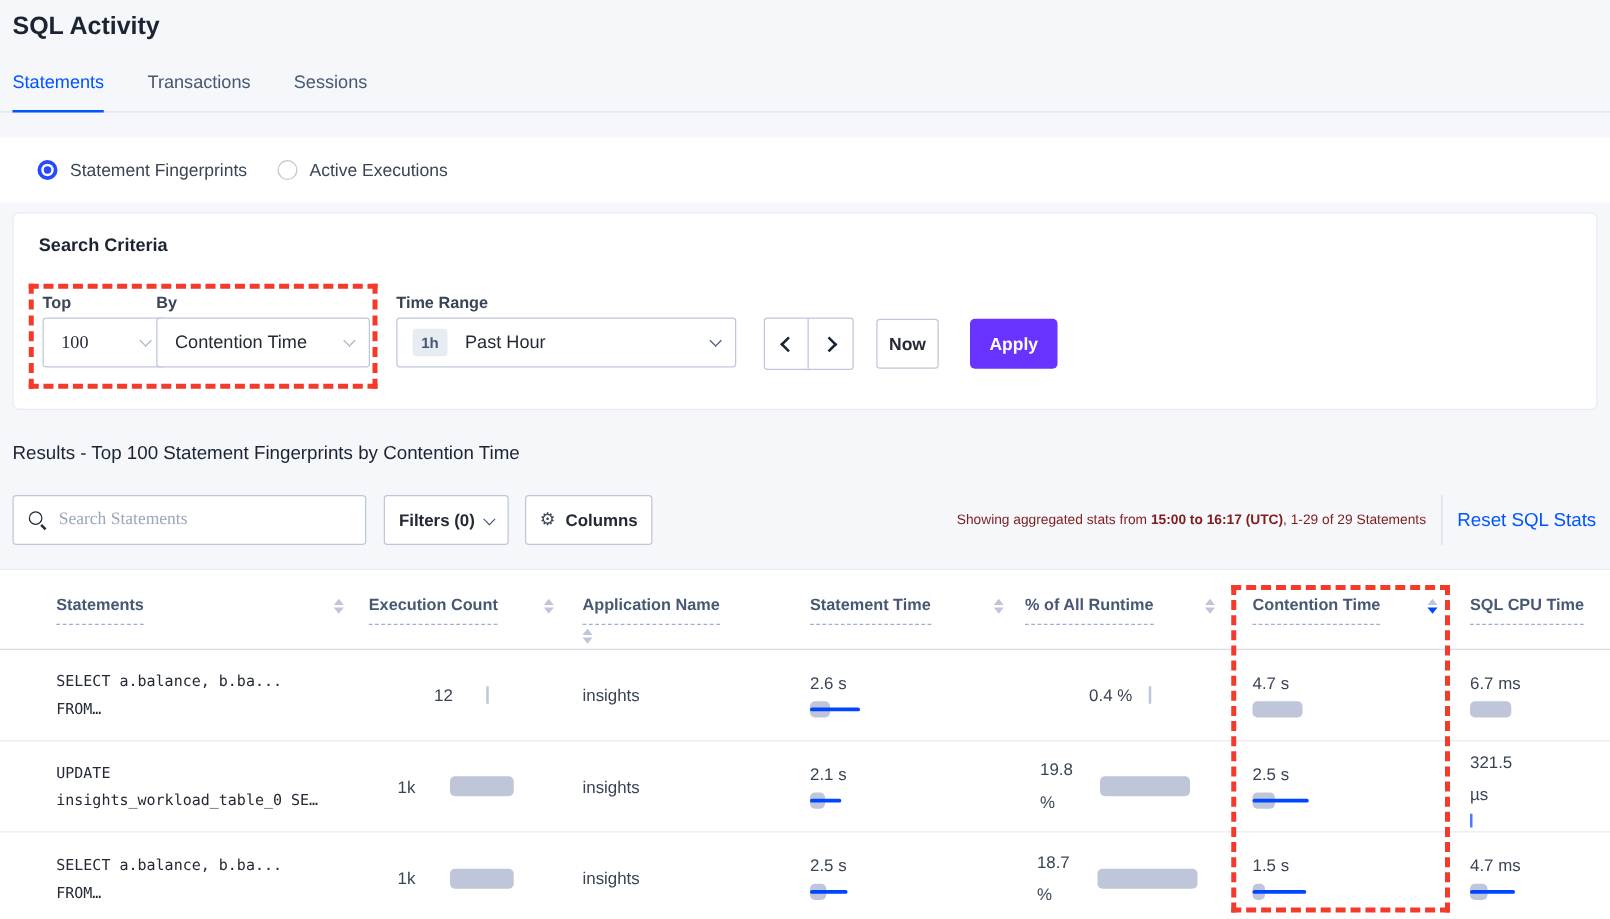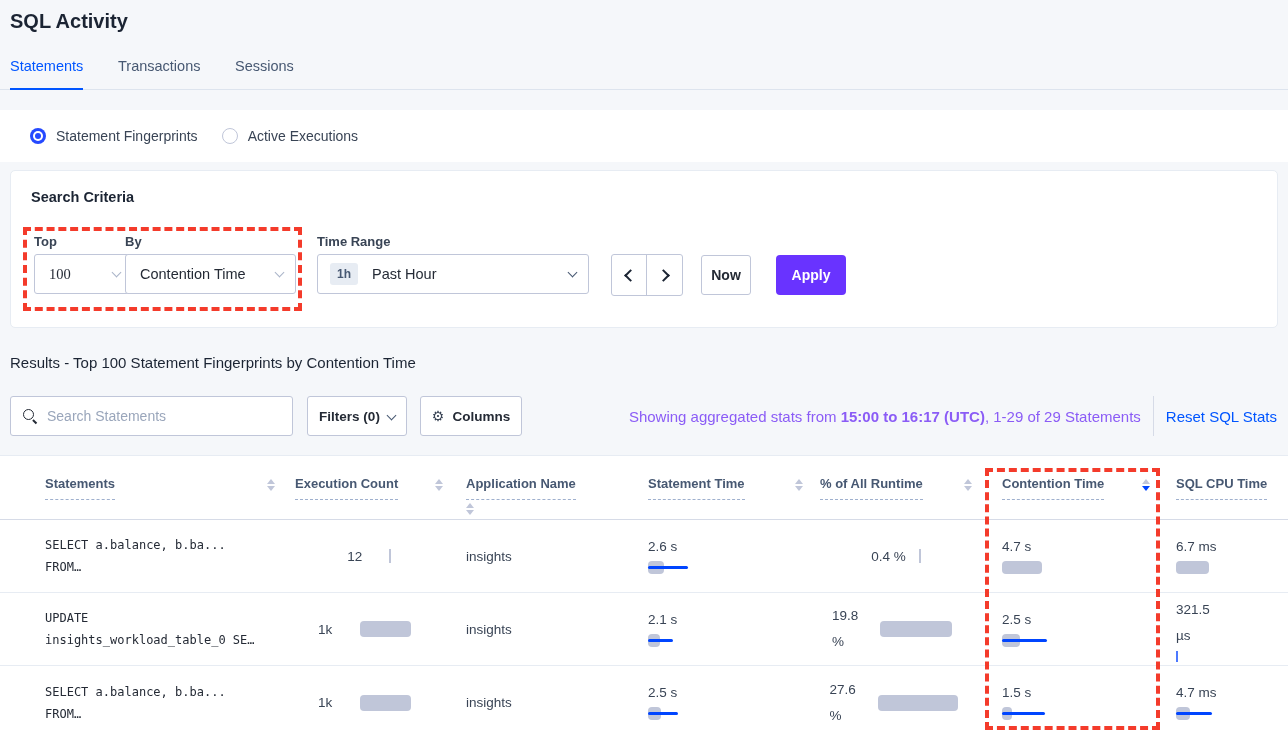--- a/index.html
+++ b/index.html
@@ -43,26 +43,26 @@
   .arrL { width:9px; height:9px; border-left:2.6px solid #1b2433; border-bottom:2.6px solid #1b2433; transform:rotate(45deg); margin-left:3px; }
   .arrR { width:9px; height:9px; border-left:2.6px solid #1b2433; border-bottom:2.6px solid #1b2433; transform:rotate(225deg); margin-right:3px; }
   .btn-now { position:absolute; left:690px; top:84px; width:50px; height:40px; background:#fff; border:1px solid #c0c6d9; border-radius:3px; font-size:14px; font-weight:bold; color:#242a35; display:flex; align-items:center; justify-content:center; cursor:pointer; }
   .btn-apply { position:absolute; left:765px; top:84px; width:70px; height:40px; background:#6933ff; border:none; border-radius:4px; font-size:14px; font-weight:bold; color:#fff; display:flex; align-items:center; justify-content:center; cursor:pointer; font-family:"Liberation Sans",sans-serif; }
   
   .results-h { position:absolute; left:10px; top:354px; font-size:15px; font-weight:normal; color:#1b2433; }
   .search-box { position:absolute; left:10px; top:396px; width:283px; height:40px; background:#fff; border:1px solid #c0c6d9; border-radius:3px; display:flex; align-items:center; }
   .mag { position:relative; width:15px; height:15px; margin-left:12px; }
   .mag::before { content:""; position:absolute; left:0; top:0; width:9px; height:9px; border:1.6px solid #242a35; border-radius:50%; }
   .mag::after { content:""; position:absolute; left:10px; top:10px; width:5px; height:1.8px; background:#242a35; transform:rotate(45deg); transform-origin:left center; }
-  .search-inp { border:none; outline:none; flex:1; margin-left:9px; font-size:14px; color:#394455; font-family:Liberation Sans, sans-serif; background:transparent; }
+  .search-inp { border:none; outline:none; flex:1; margin-left:9px; font-size:14px; color:#394455; font-family:Liberation Serif, serif; background:transparent; }
   .search-inp::placeholder { color:#9aa6bb; }
   .tool-btn { position:absolute; top:396px; height:40px; background:#fff; border:1px solid #c0c6d9; border-radius:3px; display:flex; align-items:center; justify-content:center; gap:8px; font-size:13.5px; font-weight:bold; color:#242a35; cursor:pointer; }
   .gear { font-family:"DejaVu Sans",sans-serif; font-size:14px; color:#394455; font-weight:normal; }
   .stats-wrap { position:absolute; right:11px; top:396px; height:40px; display:flex; align-items:center; }
-  .stats { font-size:15px; color:#8b5cf6; }
+  .stats { font-size:11px; color:#7f1d1d; }
   .stats span { white-space:pre; }
   .stats .bold { font-weight:bold; }
   .stats-div { width:1px; height:40px; background:#d6dbe7; margin:0 12px; }
   .reset-link { font-size:15px; color:#0055ff; cursor:pointer; }
   
   .table { position:absolute; left:0; top:455px; width:1288px; height:280px; background:#fff; border-top:1px solid #e7ecf3; }
   .thead { position:absolute; left:0; top:0; width:1288px; height:64px; border-bottom:1px solid #d6dbe7; }
   .th { position:absolute; top:20px; display:flex; align-items:flex-start; justify-content:space-between; }
   .th-label { font-size:13px; font-weight:bold; color:#475872; border-bottom:1px dashed #9fb0ce; padding-bottom:8px; cursor:pointer; }
   .sort { display:flex; flex-direction:column; gap:2px; margin-top:3px; cursor:pointer; }
@@ -319,21 +319,21 @@
     </div>
     <div class="cell" style="left:648px; width:155px;">
       <span class="val">2.5 s</span>
       <span class="bargroup" style="width:60px;">
           <span class="bar-gray" style="width:13px;"></span>
           <span class="bar-blue" style="width:30px;"></span>
         </span>
     </div>
     <div class="cell hflex" style="left:820px; width:152px;">
       <span class="pct-txt">
-        <span class="val2">27.6</span>
+        <span class="val2">18.7</span>
         <span class="val2">%</span>
       </span>
       <span class="bargroup" style="width:85px; margin-top:0;">
           <span class="bar-gray" style="width:80px; height:16px; top:-1px;"></span>
         </span>
     </div>
     <div class="cell" style="left:1002px; width:148px;">
       <span class="val">1.5 s</span>
       <span class="bargroup" style="width:60px;">
           <span class="bar-gray" style="width:10px;"></span>

